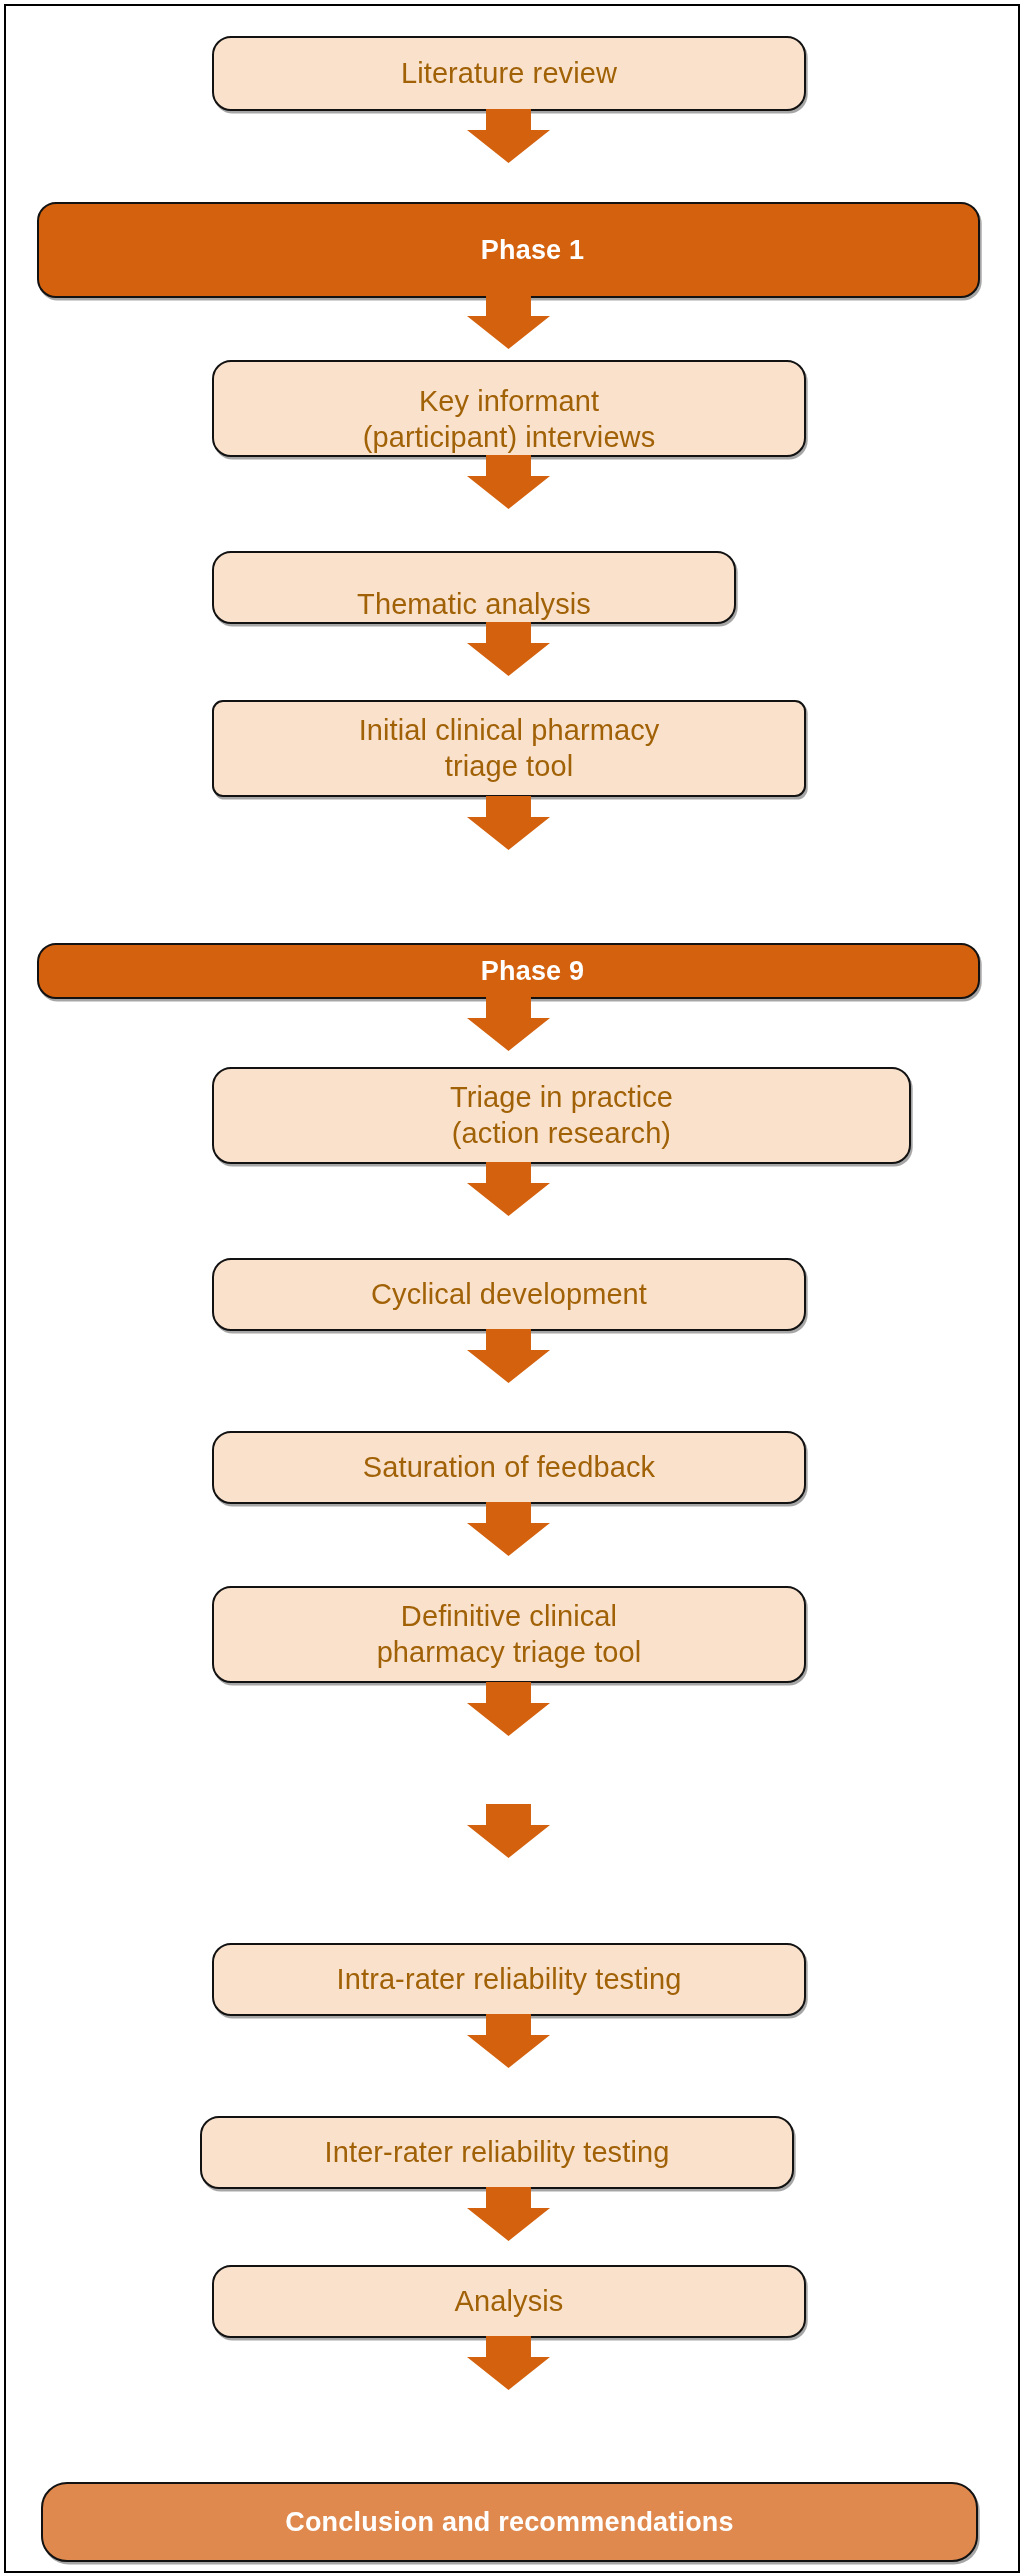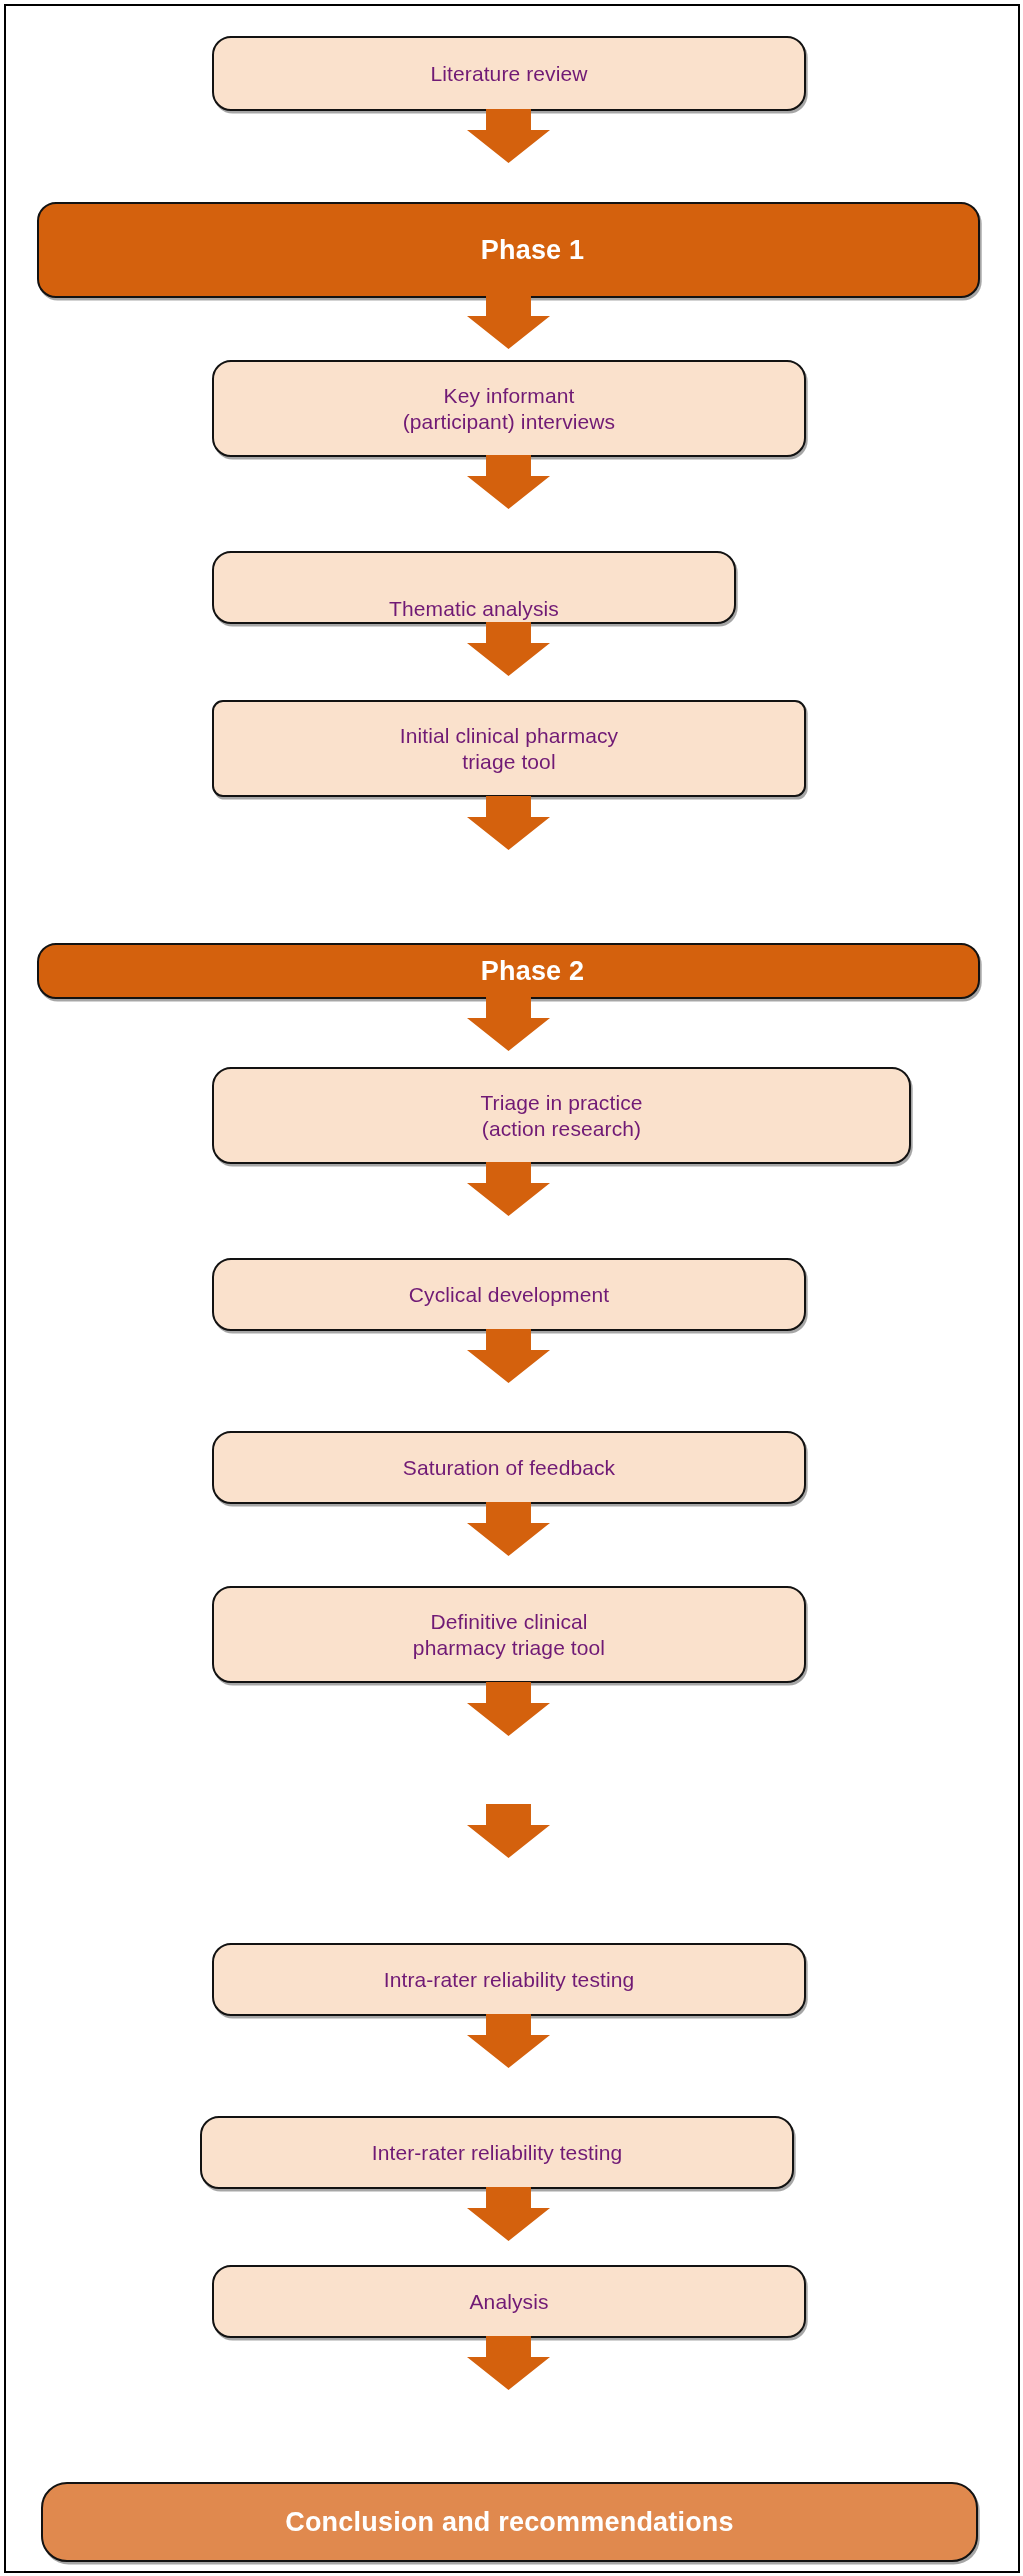--- a/index.html
+++ b/index.html
@@ -43,22 +43,22 @@
     border: 2.2px solid #121212;
     display: flex;
     align-items: center;
     justify-content: center;
     text-align: center;
     box-shadow: 1.7px 2.6px 0 rgba(0,0,0,0.35);
   }
   .node-step {
     background: #FAE1CC;
     border-radius: 19px;
-    color: #701a75;
-    font-size: 21px;
+    color: #a16207;
+    font-size: 29px;
     font-weight: 400;
     line-height: 1.22;
     letter-spacing: 0.1px;
   }
   .node-phase {
     background: #D4610D;
     border-radius: 19px;
     color: #ffffff;
     font-size: 27px;
     font-weight: bold;
@@ -111,21 +111,21 @@
     <div class="node node-phase" style="left:37px; top:202px; width:943px; height:96px;">
       <span class="node-label">Phase 1</span>
     </div>
 
     <span class="arrow" style="left:467px; top:295px; width:83px; height:54px;">
       <svg viewBox="0 0 96 62" preserveAspectRatio="none" aria-hidden="true">
         <polygon points="22,0 74,0 74,24 96,24 48,62 0,24 22,24" fill="#D4610D"></polygon>
       </svg>
     </span>
 
-    <div class="node node-step" style="left:212px; top:360px; width:594px; height:97px;">
+    <div class="node node-step" style="left:212px; top:360px; width:594px; height:97px;align-items:flex-end;">
       <span class="node-label">Key informant
 (participant) interviews</span>
     </div>
 
     <span class="arrow" style="left:467px; top:455px; width:83px; height:54px;">
       <svg viewBox="0 0 96 62" preserveAspectRatio="none" aria-hidden="true">
         <polygon points="22,0 74,0 74,24 96,24 48,62 0,24 22,24" fill="#D4610D"></polygon>
       </svg>
     </span>
 
@@ -144,21 +144,21 @@
 triage tool</span>
     </div>
 
     <span class="arrow" style="left:467px; top:796px; width:83px; height:54px;">
       <svg viewBox="0 0 96 62" preserveAspectRatio="none" aria-hidden="true">
         <polygon points="22,0 74,0 74,24 96,24 48,62 0,24 22,24" fill="#D4610D"></polygon>
       </svg>
     </span>
 
     <div class="node node-phase" style="left:37px; top:943px; width:943px; height:56px;">
-      <span class="node-label">Phase 2</span>
+      <span class="node-label">Phase 9</span>
     </div>
 
     <span class="arrow" style="left:467px; top:997px; width:83px; height:54px;">
       <svg viewBox="0 0 96 62" preserveAspectRatio="none" aria-hidden="true">
         <polygon points="22,0 74,0 74,24 96,24 48,62 0,24 22,24" fill="#D4610D"></polygon>
       </svg>
     </span>
 
     <div class="node node-step" style="left:212px; top:1067px; width:699px; height:97px;">
       <span class="node-label">Triage in practice

